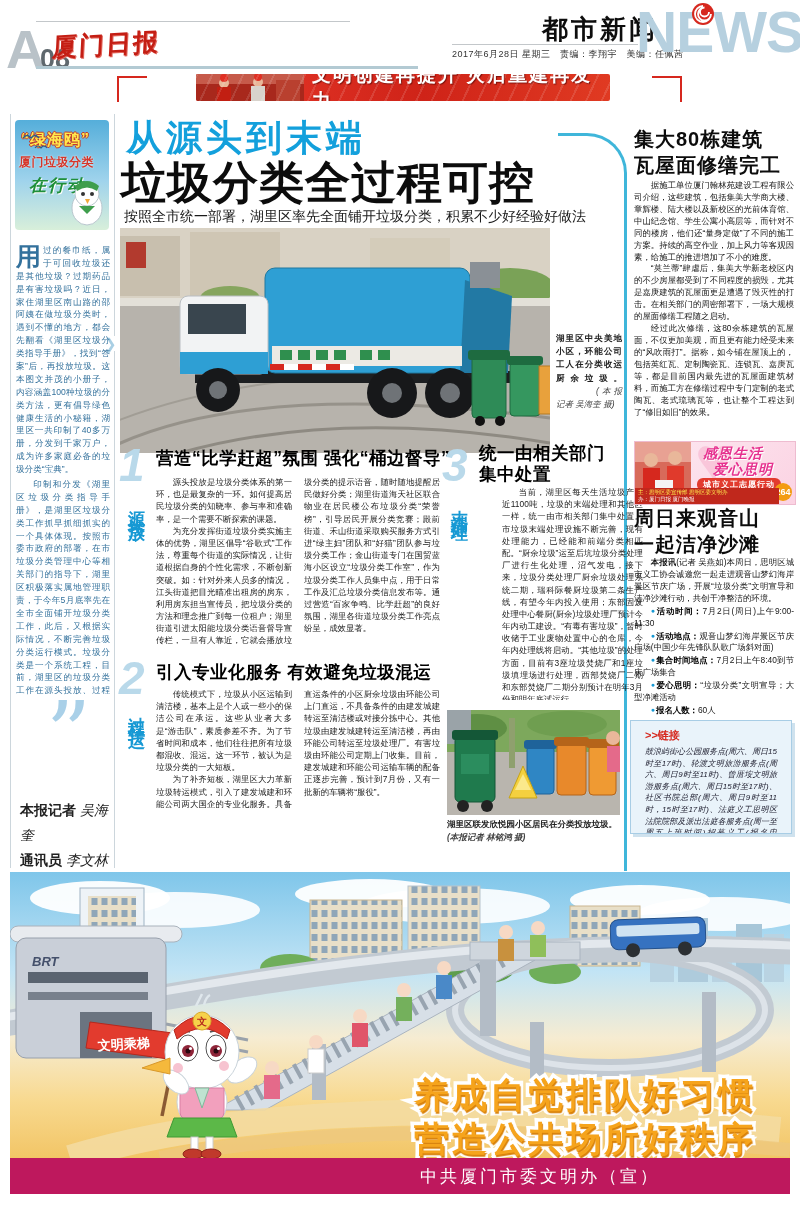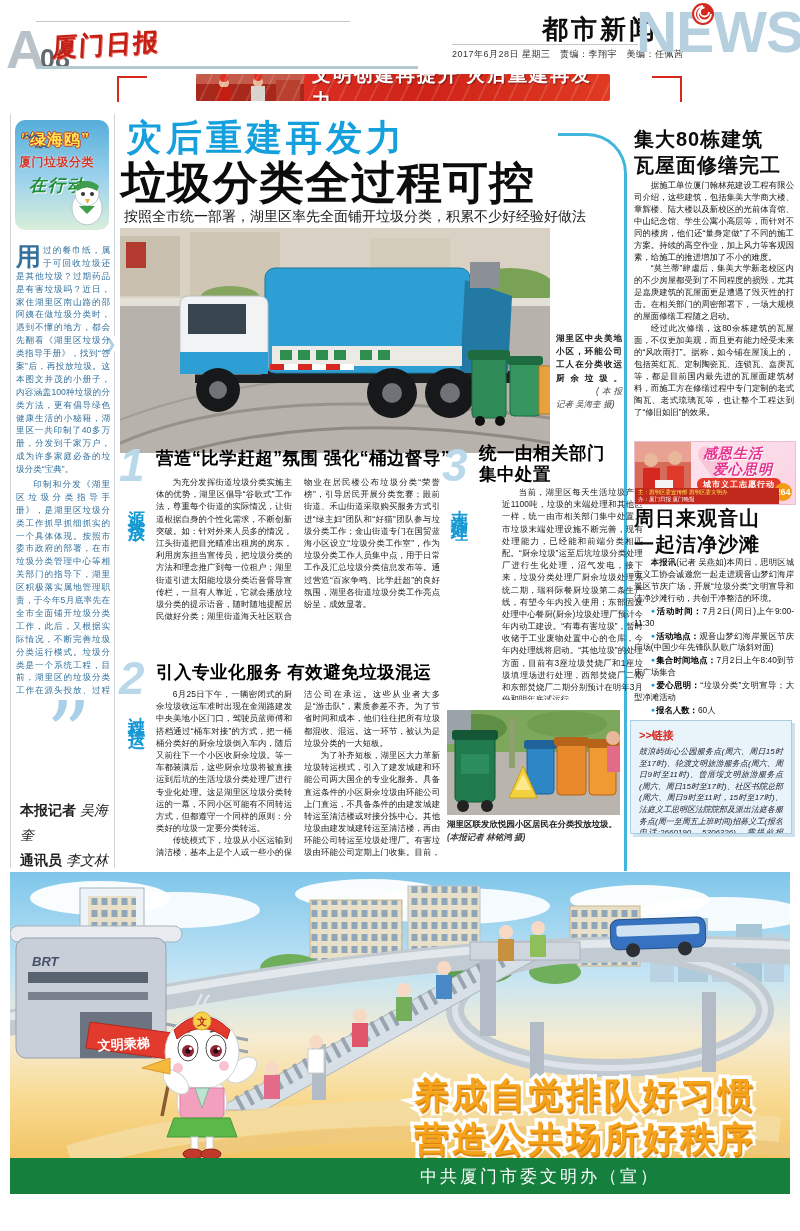--- a/index.html
+++ b/index.html
@@ -23,21 +23,21 @@
       color:#fff;font-weight:bold;font-size:19px;letter-spacing:2px;padding-left:116px;box-sizing:border-box;
       text-shadow:1px 1px 1px #7e120b;overflow:hidden;}
   .top-banner .shine{position:absolute;inset:0;
       background:repeating-linear-gradient(115deg,rgba(255,255,255,.12) 0 2px,transparent 2px 14px);}
   .banner-photo{position:absolute;left:0;top:0;width:108px;height:27px;}
   .bracket-l{left:117px;top:76px;width:28px;height:24px;border-left:2px solid #d6281e;border-top:2px solid #d6281e;}
   .bracket-r{left:652px;top:76px;width:28px;height:24px;border-right:2px solid #d6281e;border-top:2px solid #d6281e;}
   
   .sidebar{left:10px;top:114px;width:103px;height:754px;border-left:1px solid #ccd6dc;border-right:1px solid #ccd6dc;}
   .side-notch{left:104px;top:336px;font-size:15px;color:#a9cfe4;background:#fff;line-height:1;font-weight:bold;}
-  .logo-box{left:15px;top:120px;width:94px;height:110px;border-radius:10px;overflow:hidden;
+  .logo-box{left:15px;top:120px;width:94px;height:110px;border-radius:4px;overflow:hidden;
       background:linear-gradient(180deg,#55aeda,#9fd3ec 55%,#d8efda);}
   .logo-l1{position:absolute;left:6px;top:10px;font-size:16px;font-weight:bold;color:#ffe94e;
       text-shadow:-1px 0 #c2392b,1px 0 #c2392b,0 -1px #c2392b,0 1px #c2392b;letter-spacing:1px;}
   .logo-l2{position:absolute;left:4px;top:34px;font-size:12px;font-weight:bold;color:#d5362a;
       text-shadow:0 0 2px #fff;letter-spacing:.5px;}
   .logo-l3{position:absolute;left:14px;top:54px;font-size:17px;font-weight:bold;color:#1f8f3a;
       font-style:italic;text-shadow:1px 1px 0 #fff;letter-spacing:2px;}
   .side-article{left:16px;top:244px;width:94px;height:452px;overflow:hidden;
       font-size:8.6px;line-height:1.5;color:#33719c;text-align:justify;}
   .side-article p{margin:0 0 2px 0;}
@@ -96,30 +96,30 @@
       justify-content:center;}
   .rb-org{position:absolute;left:0;bottom:0;width:138px;font-size:5.5px;color:#ffe94e;
       background:#c0281c;padding:1px 3px;line-height:1.3;}
   .rb-org .o2{color:#fff;}
   .rh2{left:634px;top:505px;}
   .rb2{left:634px;top:557px;height:158px;}
   .bullet{margin-top:1px;text-indent:2em;}
   .dot{color:#1799d4;font-size:7px;vertical-align:1px;margin-right:1px;}
   .blabel{font-weight:bold;color:#000;}
   .linkbox{left:630px;top:720px;width:162px;height:114px;background:#e9f3fa;border:1px solid #a8cde5;
-      box-shadow:3px 3px 0 #cfe2ee;padding:7px 8px;box-sizing:border-box;overflow:hidden;}
+      box-shadow:3px 3px 0 #cfe2ee;padding:7px 14px;box-sizing:border-box;overflow:hidden;}
   .linkbox .lb-title{color:#d6281e;font-weight:bold;font-size:11px;margin-bottom:3px;}
   .linkbox .lb-text{font-size:8px;line-height:1.45;color:#223;text-align:justify;font-style:italic;}
   
   .illus{left:10px;top:872px;width:780px;height:286px;}
   .slogan{left:380px;top:1072px;width:410px;}
   .slogan-line{position:relative;height:44px;font-size:35px;font-weight:bold;letter-spacing:3px;text-align:center;}
   .slogan-line .stroke{position:absolute;left:0;right:0;top:0;-webkit-text-stroke:7px #fff;color:#fff;}
   .slogan-line .fill{position:relative;color:#f6a41c;text-shadow:1px 2px 1px #d9820a;}
-  .credit-bar{left:10px;top:1158px;width:780px;height:36px;background:#15803d;color:#fff;
+  .credit-bar{left:10px;top:1158px;width:780px;height:36px;background:#be185d;color:#fff;
       font-size:17px;letter-spacing:3px;display:flex;align-items:center;justify-content:flex-end;
       padding-right:130px;box-sizing:border-box;}
 </style>
 </head>
 <body>
 
 <div class="page">
 
   <div class="abs hdr-line1"></div>
   <div class="abs hdr-a">A</div>
@@ -173,21 +173,21 @@
   <div class="abs side-article">
     <p><span class="dropcap">用</span><span>过的餐巾纸，属于可回收垃圾还是其他垃圾？过期药品是有害垃圾吗？近日，家住湖里区南山路的邵阿姨在做垃圾分类时，遇到不懂的地方，都会先翻看《湖里区垃圾分类指导手册》，找到“答案”后，再投放垃圾。这本图文并茂的小册子，内容涵盖100种垃圾的分类方法，更有倡导绿色健康生活的小秘籍，湖里区一共印制了40多万册，分发到千家万户，成为许多家庭必备的垃圾分类“宝典”。</span></p>
     <p class="ind">印制和分发《湖里区垃圾分类指导手册》，是湖里区垃圾分类工作抓早抓细抓实的一个具体体现。按照市委市政府的部署，在市垃圾分类管理中心等相关部门的指导下，湖里区积极落实属地管理职责，于今年5月底率先在全市全面铺开垃圾分类工作，此后，又根据实际情况，不断完善垃圾分类运行模式。垃圾分类是一个系统工程，目前，湖里区的垃圾分类工作在源头投放、过程转运、末端处理三个环节已经基本做到有效闭合、环环相扣，确保垃圾分类“减量化、资源化、无害化”目标的实现及全过程的可控。</p>
   </div>
   <div class="abs quote-glyph">”</div>
   <div class="abs byline">
     <div><span>本报记者</span> <span class="names">吴海奎</span></div>
     <div><span>通讯员</span> <span class="names">李文林 庄楚剑</span></div>
   </div>
 
-  <div class="abs kicker">灾后重建再发力</div>
+  <div class="abs kicker">从源头到末端</div>
   <div class="abs main-title">垃圾分类全过程可控</div>
   <div class="abs deck">按照全市统一部署，湖里区率先全面铺开垃圾分类，积累不少好经验好做法</div>
   <div class="abs teal-frame"></div>
 
   <svg class="abs photo1" viewBox="0 0 430 225">
     <rect width="430" height="78" fill="#d9d2c4"></rect>
     <rect x="0" y="8" width="60" height="60" fill="#c8bfae"></rect>
       <rect x="6" y="14" width="20" height="26" fill="#b23a2e"></rect>
     <rect x="70" y="4" width="90" height="64" fill="#cfc6b4"></rect>
     <rect x="250" y="10" width="80" height="58" fill="#d4ccba"></rect>
@@ -241,29 +241,29 @@
   </svg>
   <div class="abs cap1">
     <span>湖里区中央美地小区，环能公司工人在分类收运厨余垃圾。</span>
     <span class="credit">(本报记者 吴海奎 摄)</span>
   </div>
 
   <div class="abs sec-num s1-num">1</div>
   <div class="abs sec-label s1-label">源头投放</div>
   <div class="abs sec-head s1-head">营造“比学赶超”氛围 强化“桶边督导”</div>
   <div class="abs sec-body two-col s1-body">
+    <p>源头投放是垃圾分类体系的第一环，也是最复杂的一环。如何提高居民垃圾分类的知晓率、参与率和准确率，是一个需要不断探索的课题。</p>
     <p>为充分发挥街道垃圾分类实施主体的优势，湖里区倡导“谷歌式”工作法，尊重每个街道的实际情况，让街道根据自身的个性化需求，不断创新突破。如：针对外来人员多的情况，江头街道把目光瞄准出租房的房东，利用房东担当宣传员，把垃圾分类的方法和理念推广到每一位租户；湖里街道引进太阳能垃圾分类语音督导宣传栏，一旦有人靠近，它就会播放垃圾分类的提示语音，随时随地提醒居民做好分类；湖里街道海天社区联合物业在居民楼公布垃圾分类“荣誉榜”，引导居民开展分类竞赛；殿前街道、禾山街道采取购买服务方式引进“绿主妇”团队和“好猫”团队参与垃圾分类工作；金山街道专门在国贸蓝海小区设立“垃圾分类工作室”，作为垃圾分类工作人员集中点，用于日常工作及汇总垃圾分类信息发布等。通过营造“百家争鸣、比学赶超”的良好氛围，湖里各街道垃圾分类工作亮点纷呈，成效显著。</p>
 
   </div>
 
   <div class="abs sec-num s2-num">2</div>
   <div class="abs sec-label s2-label">过程转运</div>
   <div class="abs sec-head s2-head">引入专业化服务 有效避免垃圾混运</div>
   <div class="abs sec-body two-col s2-body">
-    <p>6月25日下午，一辆密闭式的厨余垃圾收运车准时出现在金湖路建发中央美地小区门口，驾驶员蓝师傅和搭档通过“桶车对接”的方式，把一桶桶分类好的厨余垃圾倒入车内，随后又前往下一个小区收厨余垃圾。等一车都装满后，这些厨余垃圾将被直接运到后坑的生活垃圾分类处理厂进行专业化处理。这是湖里区垃圾分类转运的一幕，不同小区可能有不同转运方式，但都遵守一个同样的原则：分类好的垃圾一定要分类转运。</p>
     <p>传统模式下，垃圾从小区运输到清洁楼，基本上是个人或一些小的保洁公司在承运。这些从业者大多是“游击队”，素质参差不齐。为了节省时间和成本，他们往往把所有垃圾都混收、混运。这一环节，被认为是垃圾分类的一大短板。</p>
     <p>为了补齐短板，湖里区大力革新垃圾转运模式，引入了建发城建和环能公司两大国企的专业化服务。具备直运条件的小区厨余垃圾由环能公司上门直运，不具备条件的由建发城建转运至清洁楼或对接分拣中心。其他垃圾由建发城建转运至清洁楼，再由环能公司转运至垃圾处理厂。有害垃圾由环能公司定期上门收集。目前，建发城建和环能公司运输车辆的配备正逐步完善，预计到7月份，又有一批新的车辆将“服役”。</p>
 
   </div>
 
   <div class="abs sec-num s3-num">3</div>
   <div class="abs sec-label s3-label">末端处理</div>
   <div class="abs sec-head s3-head">统一由相关部门集中处置</div>
   <div class="abs sec-body s3-body">
     <p>当前，湖里区每天生活垃圾产量近1100吨，垃圾的末端处理和其他区一样，统一由市相关部门集中处置。市垃圾末端处理设施不断完善，现有处理能力，已经能和前端分类相匹配。“厨余垃圾”运至后坑垃圾分类处理厂进行生化处理，沼气发电，接下来，垃圾分类处理厂厨余垃圾处理系统二期，瑞科际餐厨垃圾第二条生产线，有望今年内投入使用；东部固废处理中心餐厨(厨余)垃圾处理厂预计今年内动工建设。“有毒有害垃圾”，暂时收储于工业废物处置中心的仓库，今年内处理线将启动。“其他垃圾”的处理方面，目前有3座垃圾焚烧厂和1座垃圾填埋场进行处理，西部焚烧厂二期和东部焚烧厂二期分别预计在明年3月份和明年底试运行。</p>

